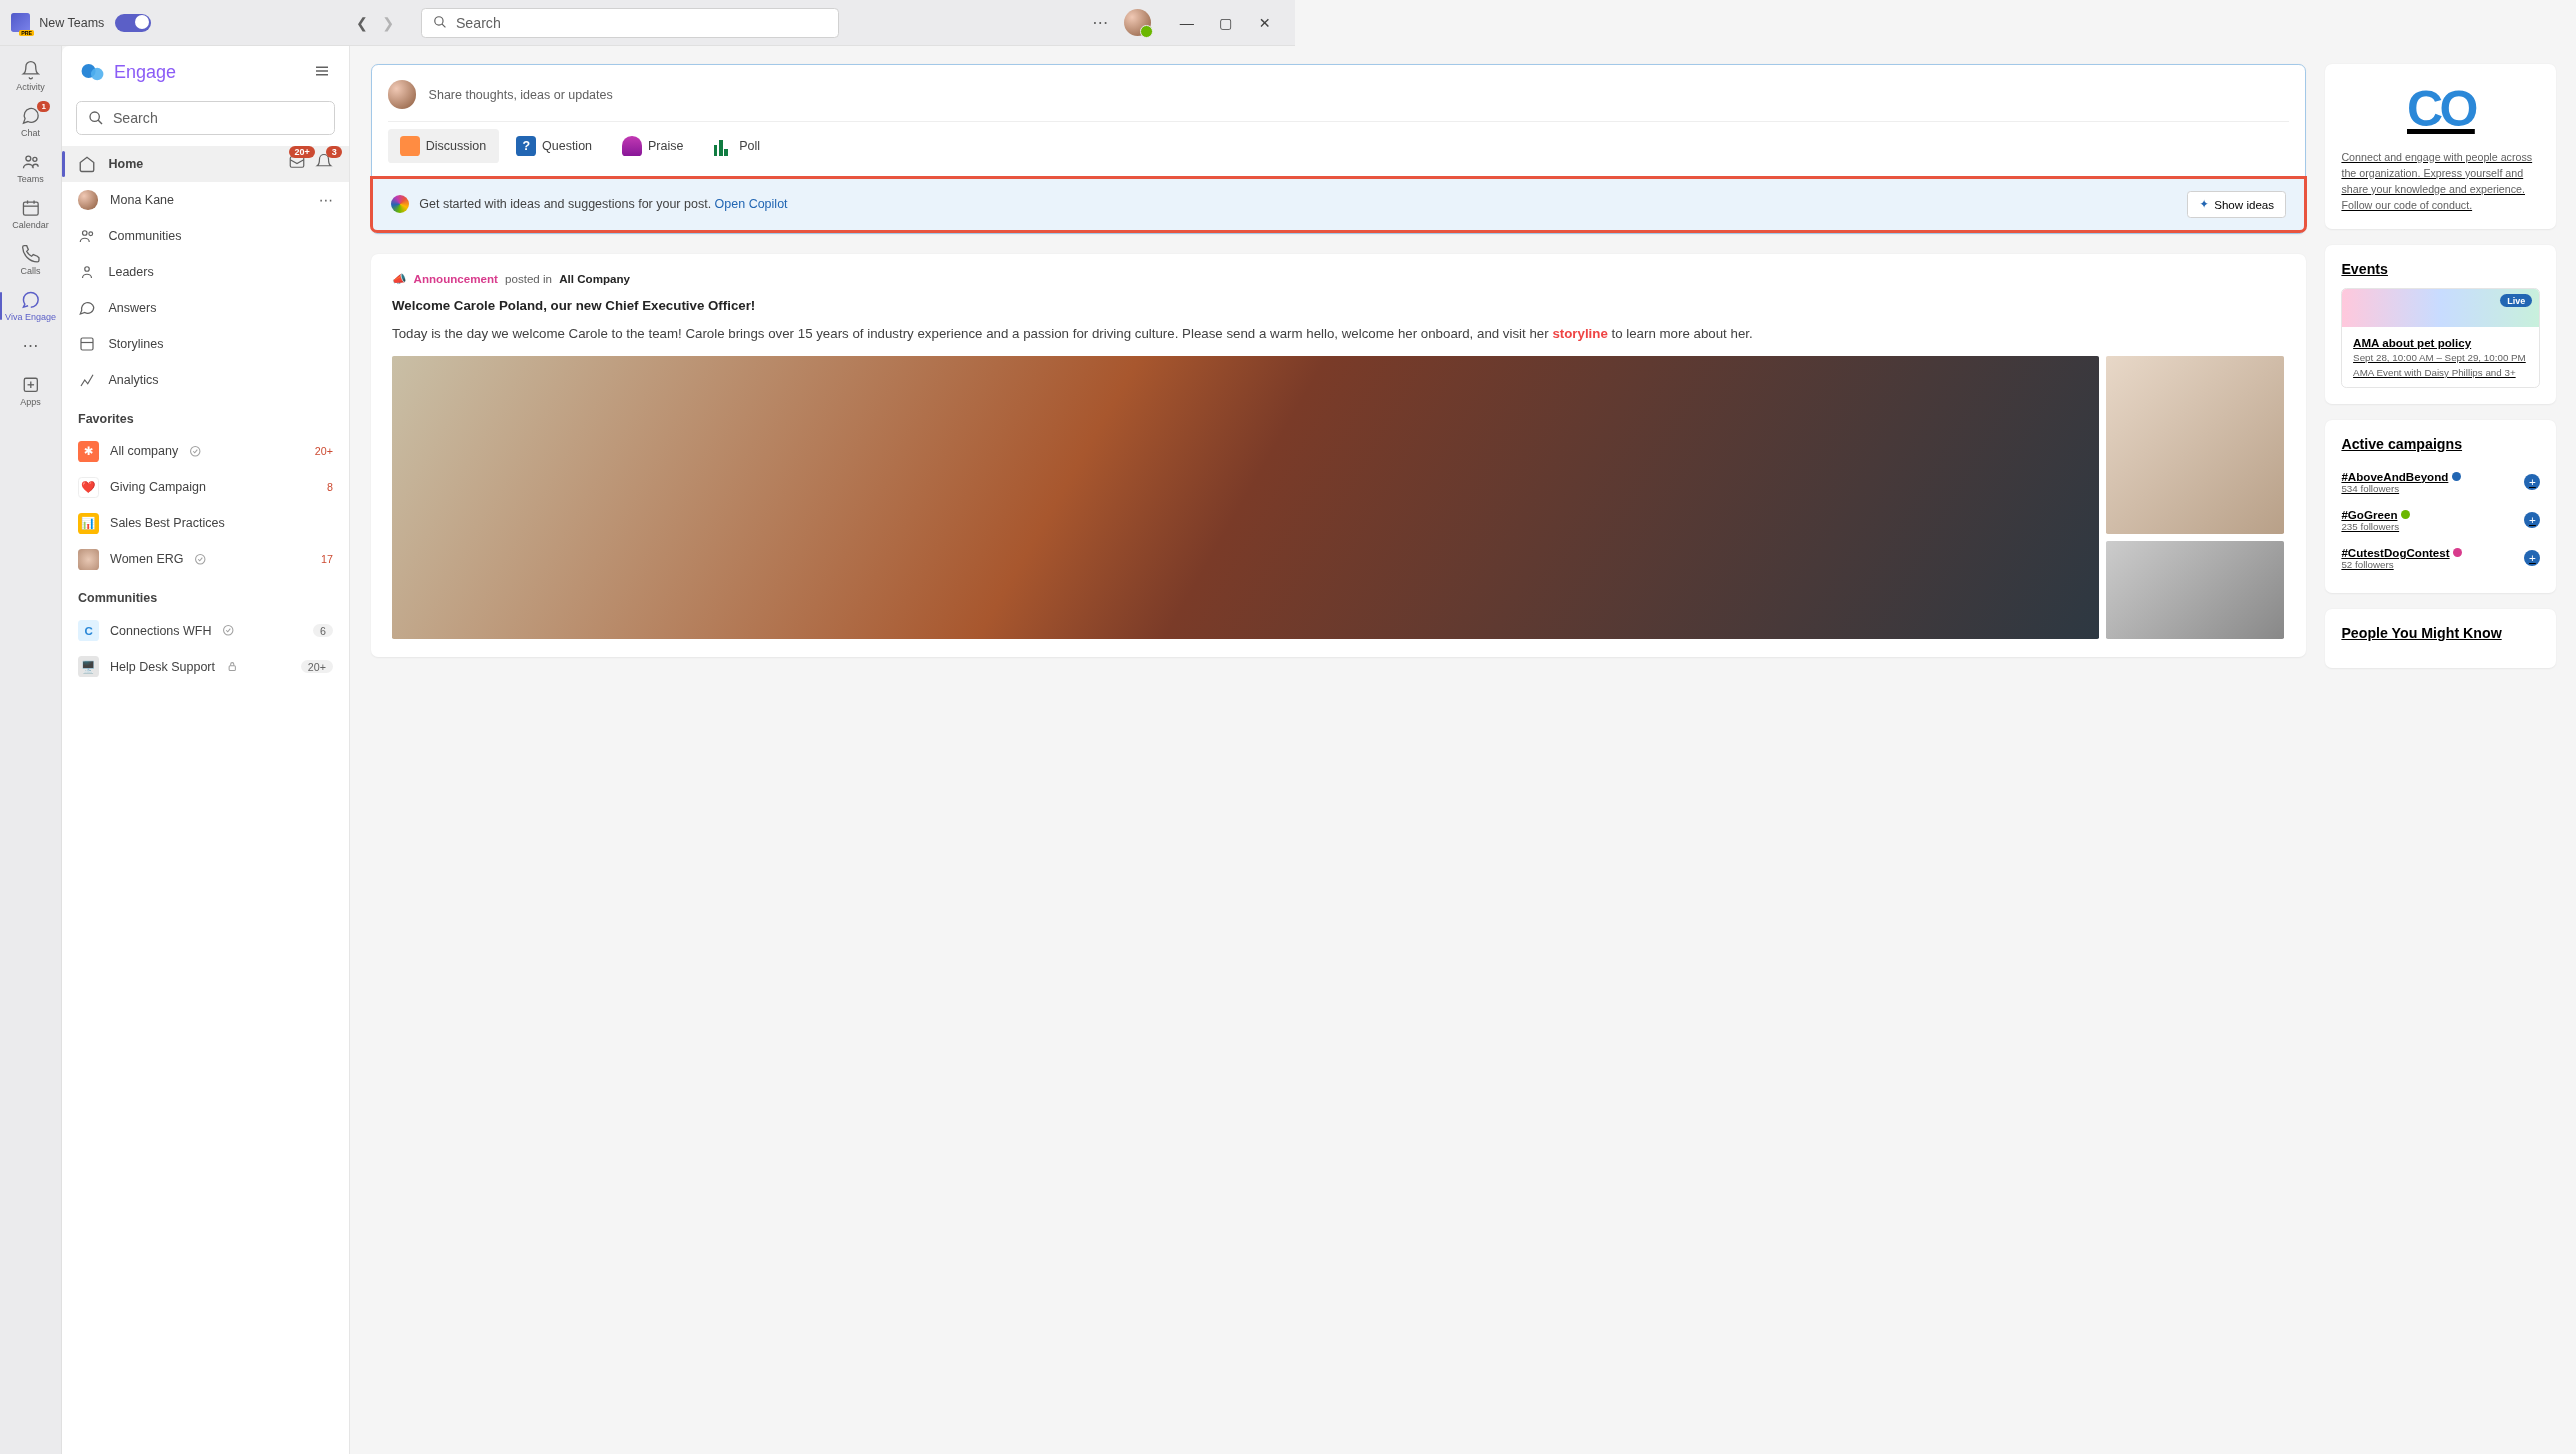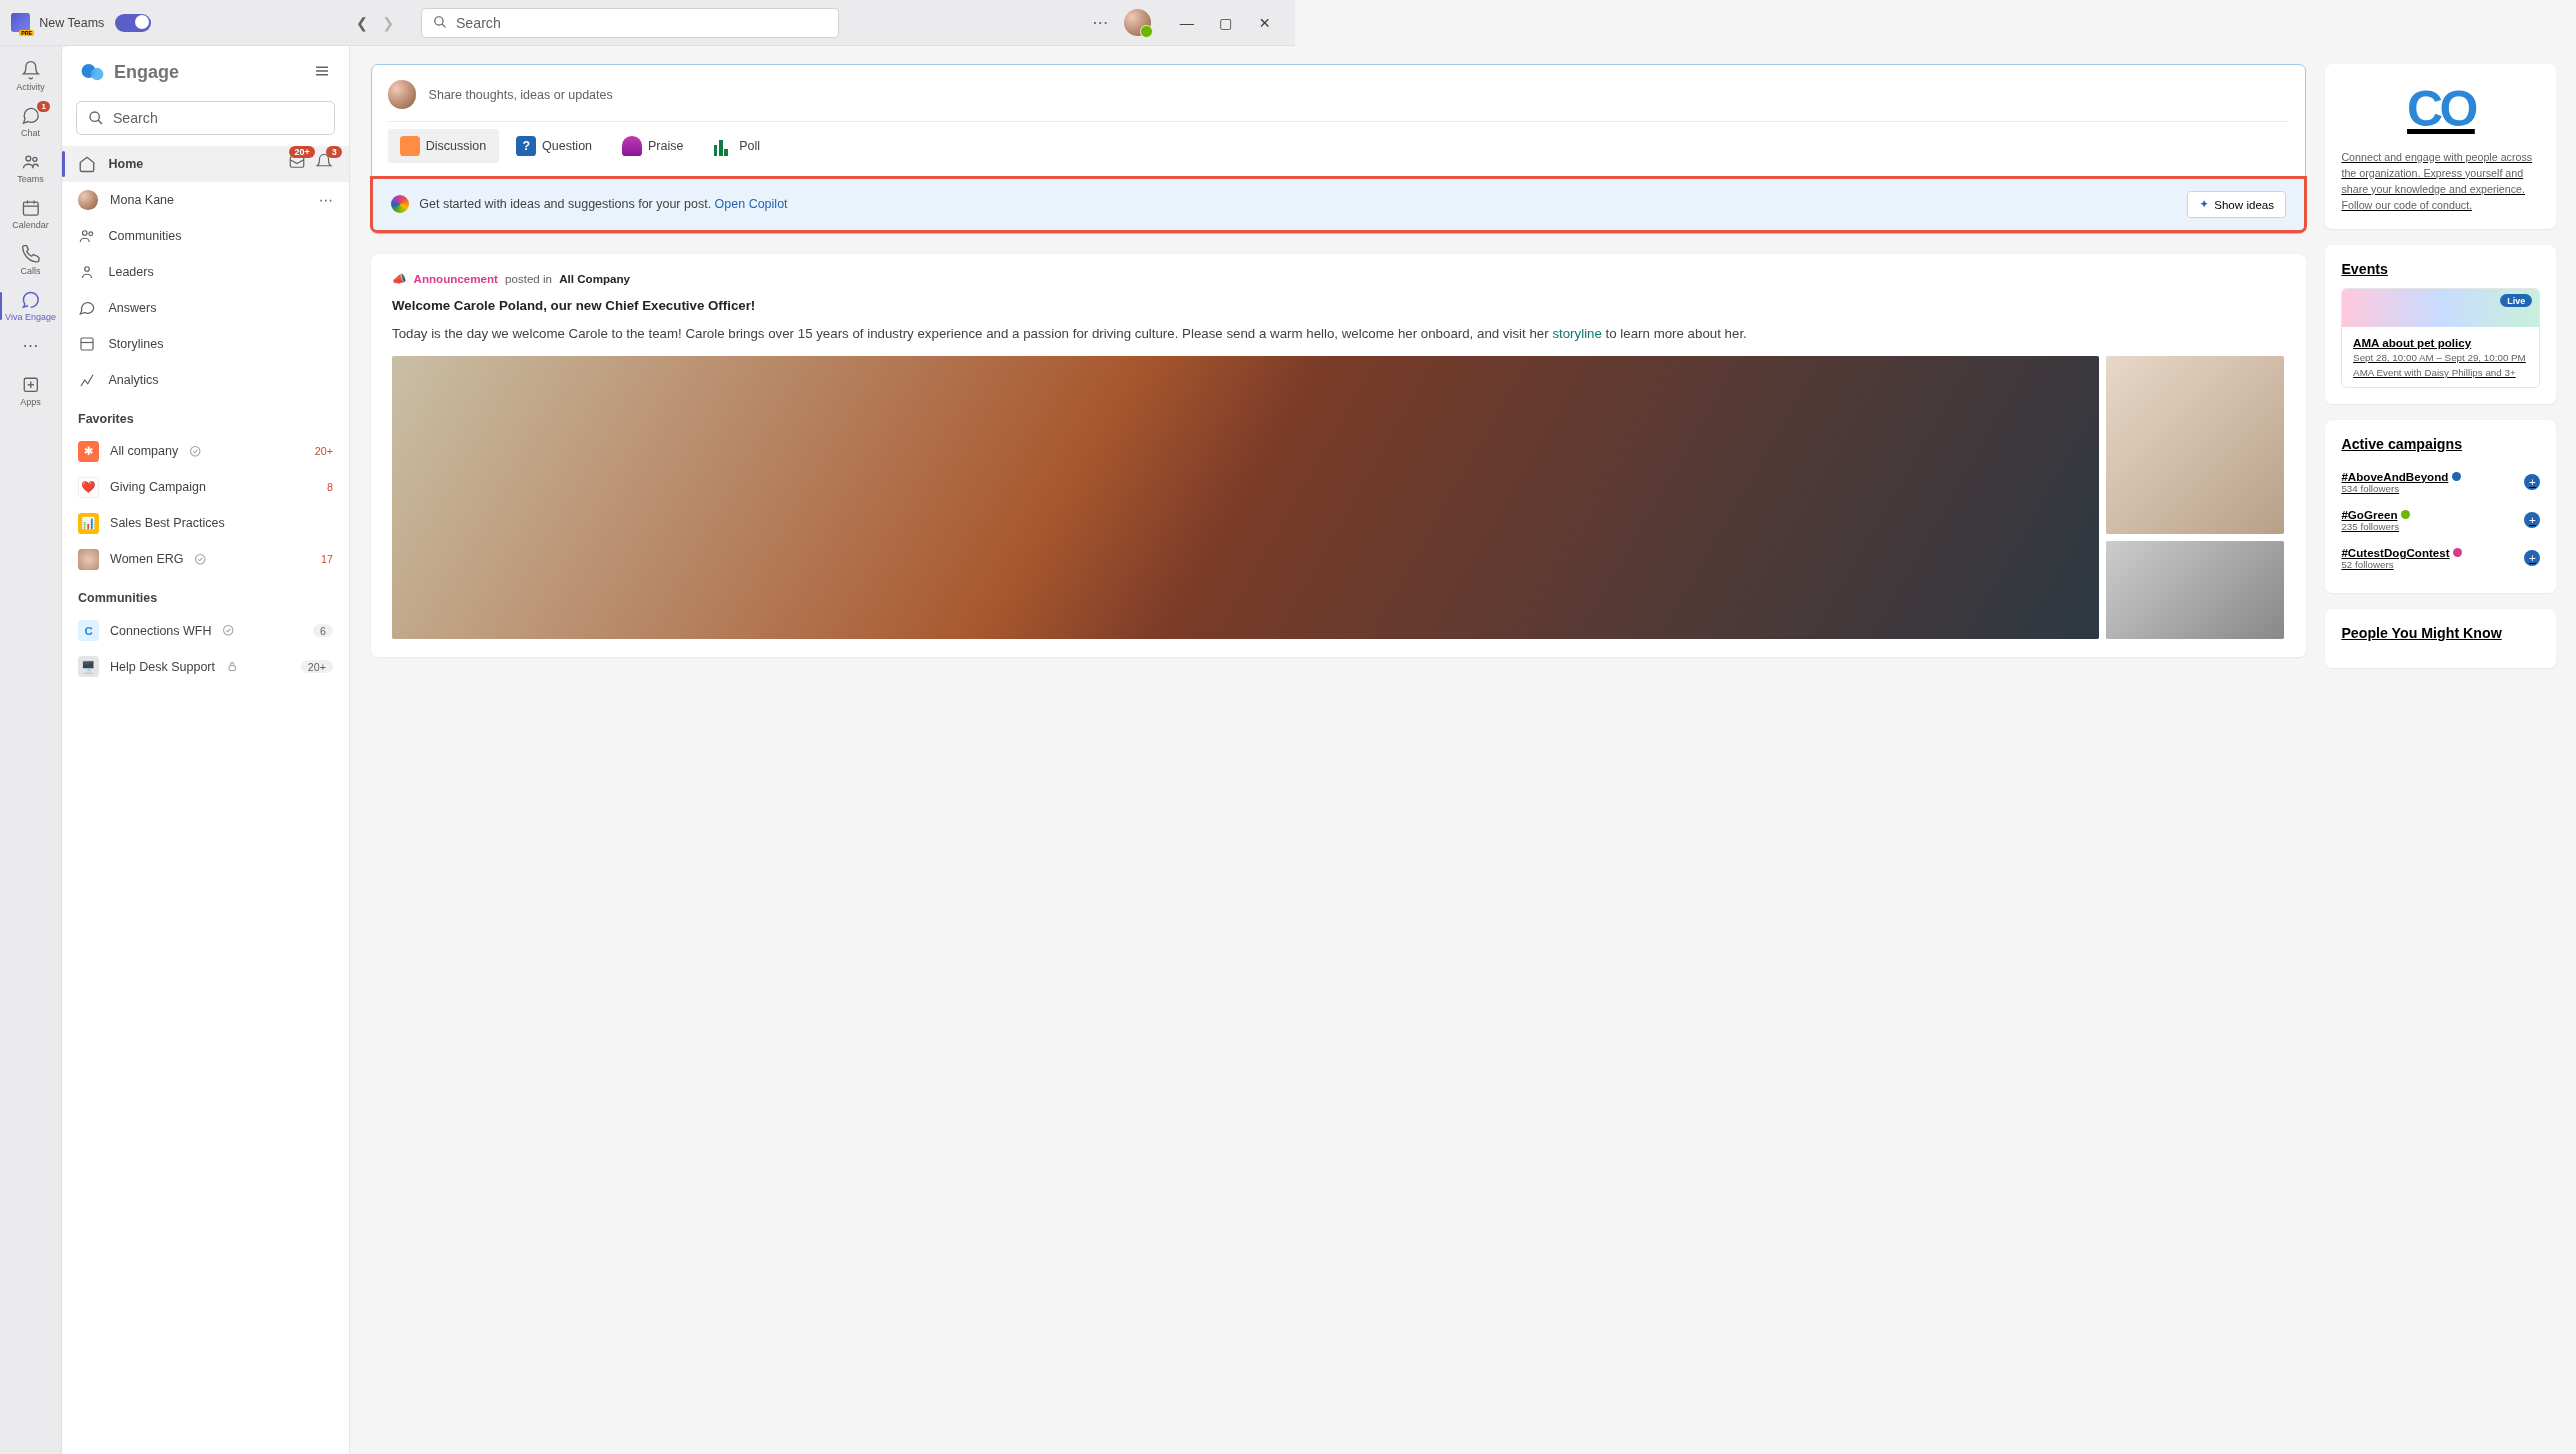--- a/index.html
+++ b/index.html
@@ -26,21 +26,21 @@
 .rail-item { width:53px; height:46px; display:flex; flex-direction:column; align-items:center; justify-content:center; color:#616161; font-size:9px; cursor:pointer; border-radius:3.6px; position:relative; }
 .rail-item.active { color:#5b5fc7; }
 .rail-item.active::before { content:""; position:absolute; left:-4.4px; top:9px; bottom:9px; width:2.7px; background:#5b5fc7; border-radius:1.8px; }
 .rail-item svg{ width:19.6px; height:19.6px; margin-bottom:1.8px; }
 .rail-badge { position:absolute; top:1.8px; right:7.1px; background:#cc4a31; color:#fff; font-size:8px; font-weight:600; border-radius:7.1px; padding:0.9px 3.6px; min-width:12.5px; text-align:center; }
 
 
 .engage-panel { position:absolute; left:62px; top:46px; bottom:0; width:288px; background:#fff; border-right:0.9px solid #e5e5e5; overflow-y:auto; padding-bottom:18px; border-top-left-radius:7.1px;}
 .engage-header { display:flex; align-items:center; padding:14.2px 18px 12.5px; }
 .engage-logo { width:25px; height:25px; margin-right:9px; }
-.engage-title { font-size:18px; font-weight:700; color:#737373; }
+.engage-title { font-size:18px; font-weight:400; color:#8b5cf6; }
 .engage-hamburger { margin-left:auto; color:#616161; cursor:pointer; }
 .engage-search { margin:3.6px 14.2px 10.7px; height:34px; border:0.9px solid #d1d1d1; border-radius:5.3px; display:flex; align-items:center; padding:0 10.7px; color:#616161; background:#fff; }
 .engage-search svg{width:16px;height:16px;margin-right:9px;}
 
 .nav-item { display:flex; align-items:center; height:36px; padding:0 16px; font-size:12.5px; color:#424242; cursor:pointer; gap:12.5px; position:relative;}
 .nav-item.active { background:#f0f0f0; font-weight:600; }
 .nav-item.active::before { content:""; position:absolute; left:0; top:5.3px; bottom:5.3px; width:2.7px; background:#5b5fc7; border-radius:1.8px;}
 .nav-item svg{width:18px;height:18px;color:#616161;flex-shrink:0;}
 .nav-item .trail { margin-left:auto; display:flex; align-items:center; gap:9px;}
 .pill-badge { background:#cc4a31; color:#fff; font-size:9px; font-weight:600; border-radius:8px; padding:0.9px 5.3px; }
@@ -79,21 +79,21 @@
 .ann-row { display:flex; align-items:center; gap:7.1px; font-size:11.6px; color:#616161; margin-bottom:9px; }
 .ann-label { color:#d83b8c; font-weight:600; }
 .megaphone{color:#d83b8c;}
 .post-header { display:flex; align-items:flex-start; gap:10.7px; }
 .post-avatar { width:36px; height:36px; border-radius:50%; background:radial-gradient(circle at 35% 30%,#f0c8b4,#6b4a3c); }
 .post-author { font-size:14.2px; font-weight:600; }
 .post-time { font-size:10.7px; color:#616161; }
 .post-meta { margin-left:auto; display:flex; align-items:center; gap:12.5px; color:#616161; font-size:11.6px; }
 .post-title { margin-top:12.5px; font-size:13.3px; font-weight:600; color:#242424; }
 .post-body { margin-top:10.7px; font-size:13.3px; color:#424242; line-height:1.45; }
-.post-body a { color:#0f766e; text-decoration:none; }
+.post-body a { color:#ef4444; text-decoration:none;font-weight:bold; }
 .image-grid { margin-top:12.5px; display:grid; grid-template-columns: 1fr 178px; grid-template-rows: 178px 98px; gap:7.1px; }
 .image-grid .cell { background:#ddd; border-radius:1.8px; }
 .cell.a { grid-row: 1/3; background:linear-gradient(120deg,#c9bfa6 0%,#a8572e 40%,#7a3b28 50%,#2d3842 100%);}
 .cell.b { background:linear-gradient(135deg,#e8d8c8,#b8a088);}
 .cell.c { background:linear-gradient(135deg,#ccc,#888);}
 
 
 .side-card { background:#fff; border-radius:7.1px; box-shadow:0 0.9px 1.8px rgba(0,0,0,.06); padding:16px 16px;text-decoration:underline; }
 .co-logo { font-size:50px; font-weight:800; color:#2b88d8; letter-spacing:-3.6px; text-align:center; margin-bottom:10.7px;}
 .co-text { font-size:10.7px; color:#616161; line-height:1.5;}

